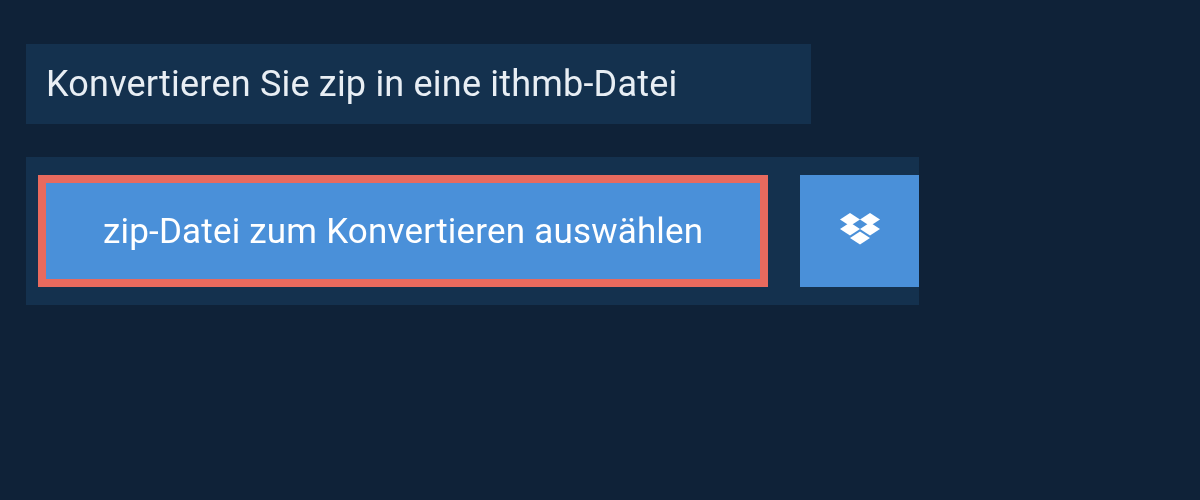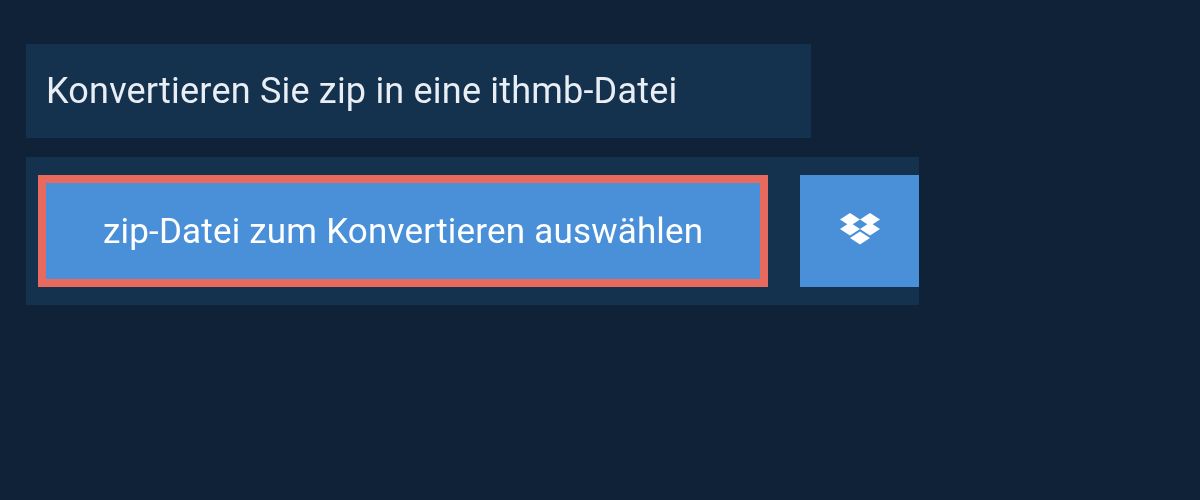--- a/index.html
+++ b/index.html
@@ -17,21 +17,21 @@
     .container {
       position: relative;
       width: 100%;
       height: 100%;
     }
     .header-bar {
       position: absolute;
       top: 44px;
       left: 26px;
       width: 785px;
-      height: 94px;
+      height: 80px;
       background: #14314e;
       display: flex;
       align-items: center;
       padding-left: 20px;
     }
     .header-text {
       color: #e8eef4;
       font-size: 36px;
       font-weight: 400;
       letter-spacing: 0.2px;

